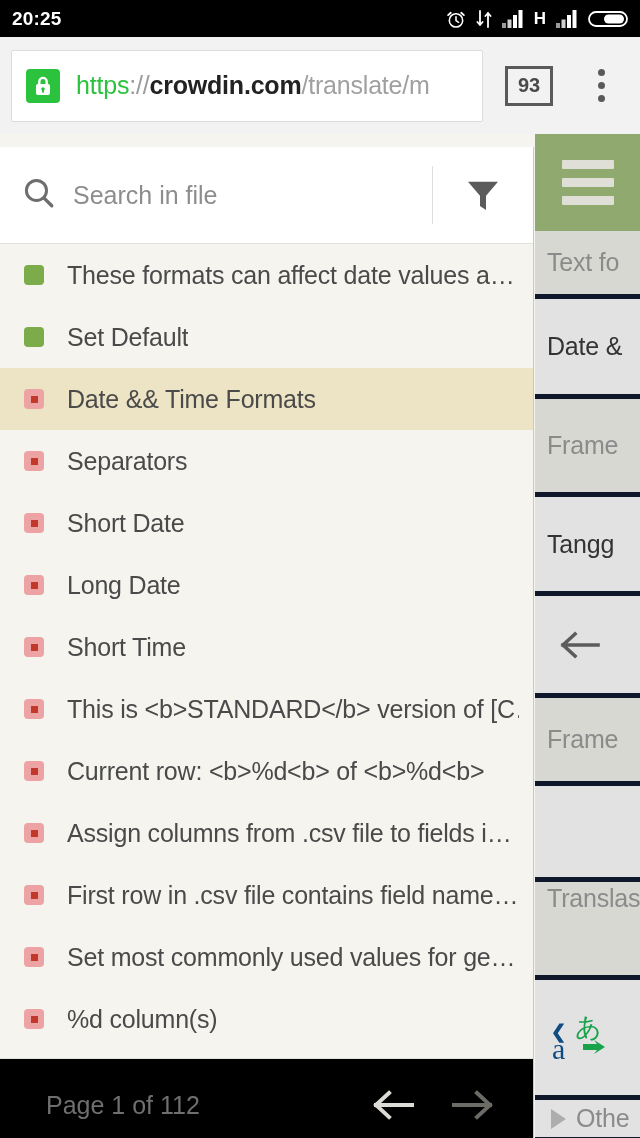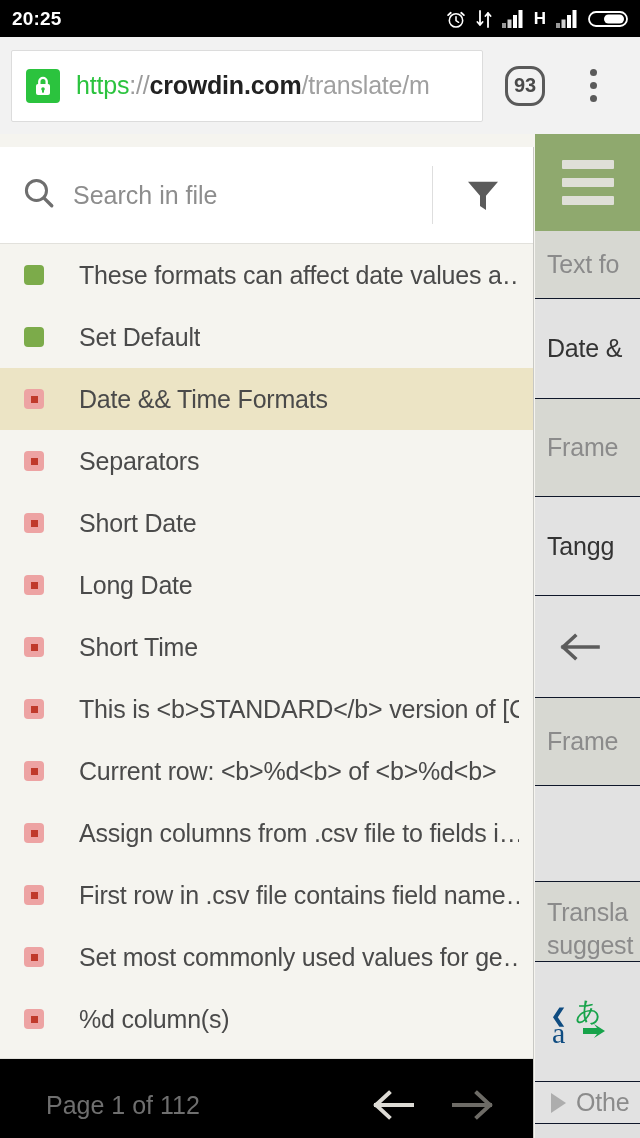--- a/index.html
+++ b/index.html
@@ -42,22 +42,22 @@
   .urltext {
     margin-left: 16px; font-size: 25px; white-space: nowrap; overflow: hidden;
     letter-spacing: -.2px;
   }
   .u-scheme { color: #2bc33e; }
   .u-sep    { color: #9b9b9b; }
   .u-host   { color: #222; font-weight: 600; }
   .u-path   { color: #a0a0a0; }
   .tabcount {
     margin-left: 22px;
-    width: 40px; height: 40px;
-    border: 3px solid #5a5a5a; border-radius: 14px;
+    width: 48px; height: 40px;
+    border: 3px solid #5a5a5a; border-radius: 0;
     display: flex; align-items: center; justify-content: center;
     font-size: 20px; font-weight: bold; color: #4a4a4a;
     flex: 0 0 auto;
   }
   .kebab {
     margin-left: 33px; width: 30px; height: 40px;
     display: flex; flex-direction: column; align-items: center;
     justify-content: center; gap: 6px; flex: 0 0 auto;
   }
   .kebab i { display: block; width: 7px; height: 7px; border-radius: 50%; background: #5a5a5a; }
@@ -89,21 +89,21 @@
     width: 100px; height: 97px; display: flex;
     align-items: center; justify-content: center; flex: 0 0 auto;
   }
 
   .stringlist {
     position: absolute; top: 97px; left: 0; right: 0; bottom: 93px;
     overflow: hidden; background: #f5f4ef;
   }
   .srow {
     height: 62px; display: flex; align-items: center;
-    padding-left: 24px; padding-right: 14px; gap: 12px;
+    padding-left: 24px; padding-right: 14px;
   }
   .srow.selected { background: #ece4c5; }
   .dot { width: 20px; height: 20px; border-radius: 4px; flex: 0 0 auto; }
   .dot.approved { background: #7cab4a; }
   .dot.untranslated {
     background: #eda3a3;
     display: flex; align-items: center; justify-content: center;
   }
   .dot.untranslated::after {
     content: ""; width: 7px; height: 7px; background: #c0392b; display: block;
@@ -127,35 +127,35 @@
     position: absolute; top: 0; left: 535px; width: 105px; height: 1004px;
     background: #e0e0e0; overflow: hidden;
   }
   .r-topbar {
     height: 97px; background: #8fa96e;
     display: flex; align-items: center; justify-content: center;
   }
   .burger { width: 52px; display: flex; flex-direction: column; gap: 9px; }
   .burger i { display: block; height: 9px; background: #dfdfd7; border-radius: 1px; }
 
-  .r-block { padding: 0 16px 0 12px; border-bottom: 1px solid #0f172a; }
+  .r-block { padding: 0 16px 0 12px; border-bottom: 5px solid #0f172a; }
   .r-sub  { background: #d7d8d2; }
   .r-main { background: #e2e2e2; }
   .r-txt { font-size: 25px; white-space: nowrap; letter-spacing: -.2px; }
   .r-txt.muted { color: #8b8b8b; }
   .r-txt.dark  { color: #333; }
 
   .r-h-source   { height: 68px; display: flex; align-items: center; }
   .r-h-srcval   { height: 100px; display: flex; align-items: center; }
   .r-h-frame    { height: 98px; display: flex; align-items: center; }
   .r-h-trans    { height: 99px; display: flex; align-items: center; }
   .r-h-back     { height: 102px; display: flex; align-items: center; justify-content: center; padding-left: 0; }
   .r-h-lang     { height: 88px; display: flex; align-items: center; }
   .r-h-empty    { height: 96px; }
-  .r-h-sugg     { height: 80px; display: flex; flex-direction: column; justify-content: flex-end; line-height: 1.3; }
+  .r-h-sugg     { height: 98px; display: flex; flex-direction: row; justify-content: flex-start; line-height: 1.3; }
   .r-h-gt       { height: 120px; display: flex; align-items: center; padding-left: 14px; }
   .r-h-other    { height: 42px; display: flex; align-items: center; gap: 10px; padding-left: 16px; }
 
   .tri { width: 0; height: 0; border-left: 15px solid #adadad; border-top: 10px solid transparent; border-bottom: 10px solid transparent; }
 </style>
 </head>
 <body>
 
 <div id="screen">
 

